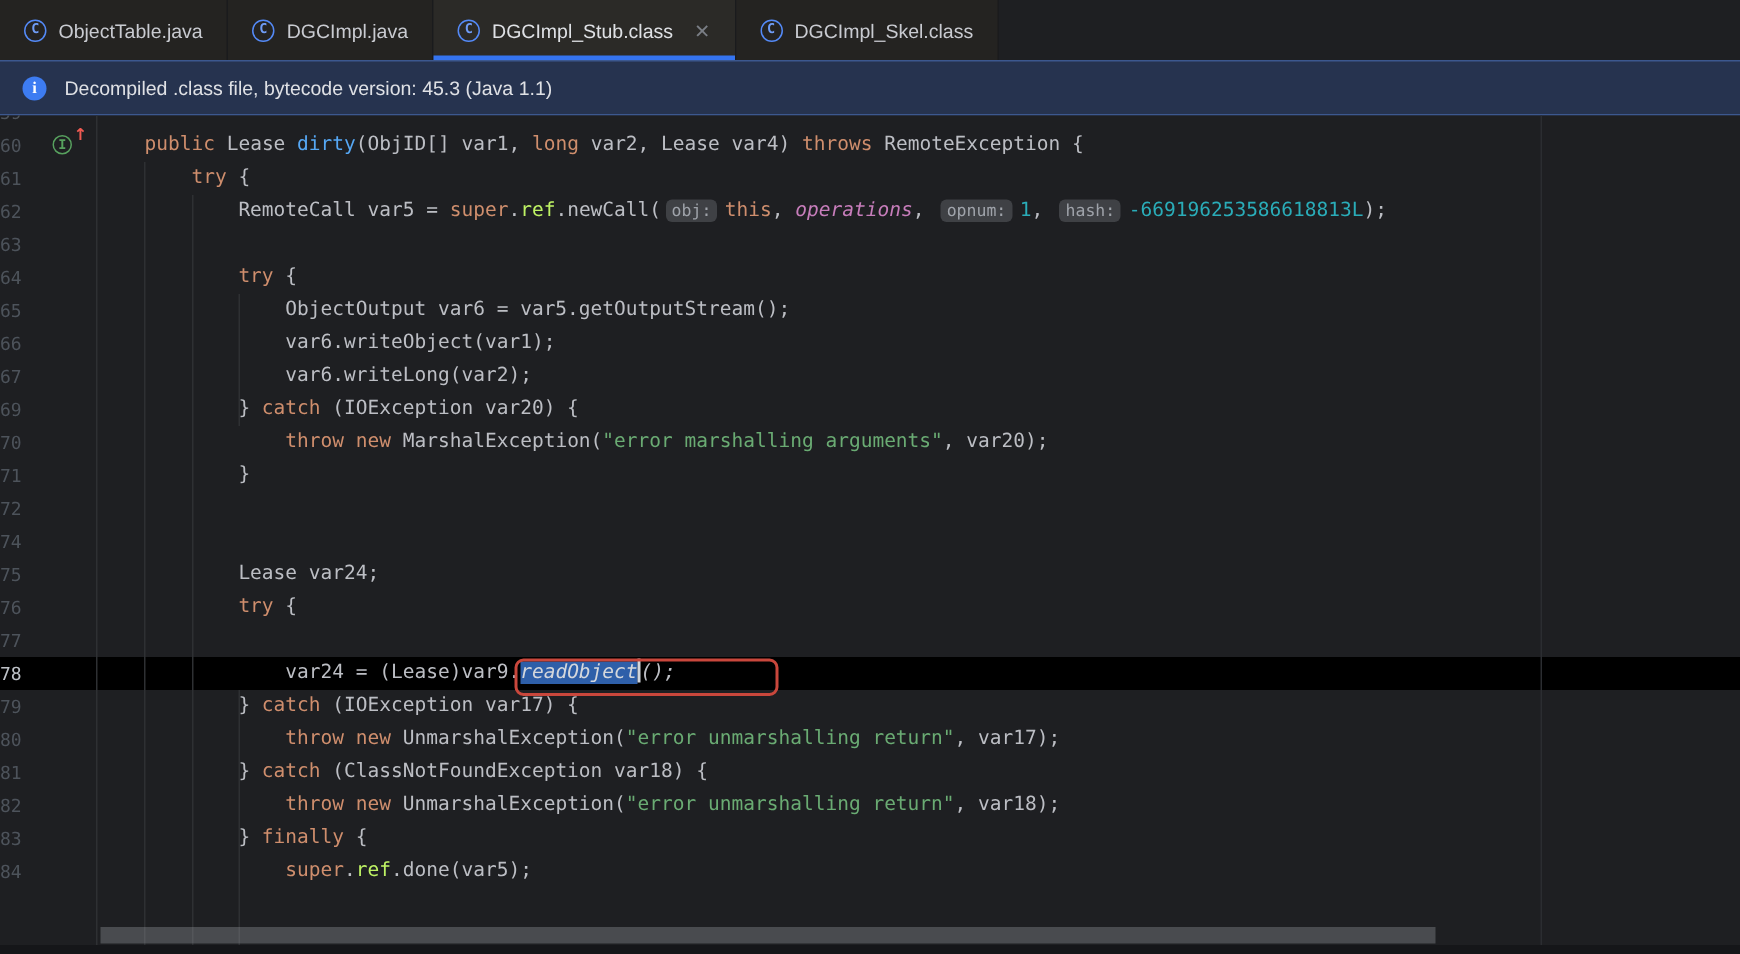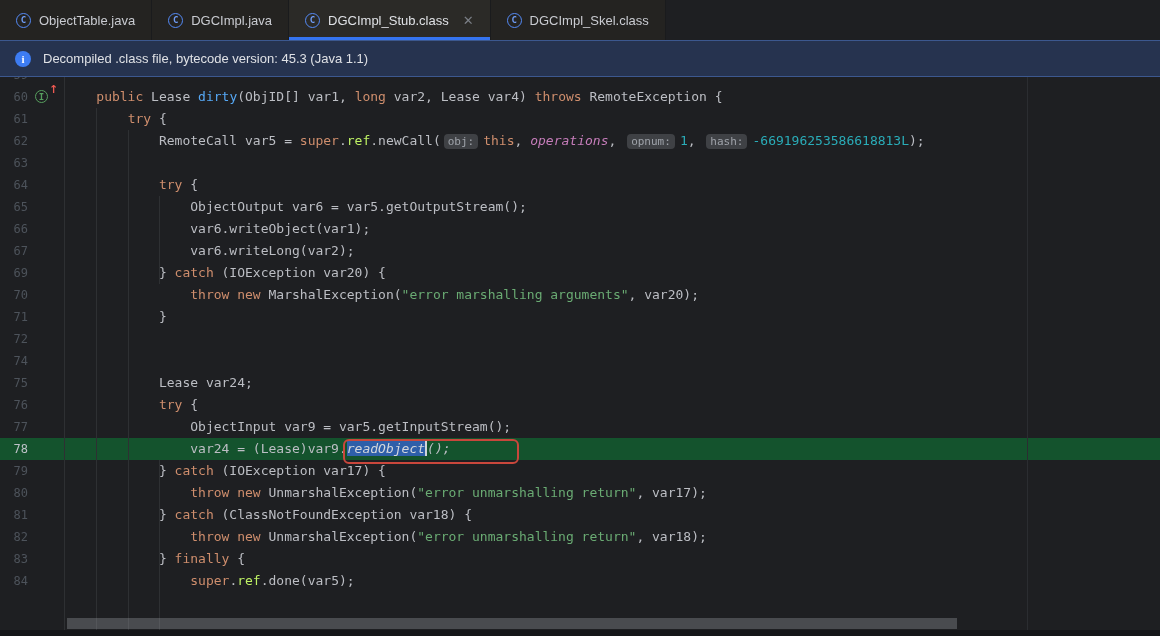--- a/index.html
+++ b/index.html
@@ -35,23 +35,23 @@
   }
   .info-icon {
     width:16px; height:16px; flex:none; border-radius:50%; background:#3d7cf2;
     color:#ffffff; font:bold 11px/16px "Liberation Serif",serif; text-align:center;
   }
 
   
   .editor { position:relative; height:559px; overflow:hidden; background:#1e1f22; }
   .code-scroll { margin-top:-13px; position:relative; }
   .row { display:flex; height:22px; align-items:stretch; }
-  .row.current { background:#14532d; }
+  .row.current { background:#000000; }
   .gutter-num {
-    width:28px; flex:none; text-align:right; color:#4d535b;
+    width:28px; flex:none; text-align:left; color:#4d535b;
     font:12px/22px "DejaVu Sans Mono",monospace; user-select:none;
   }
   .row.current .gutter-num { color:#bec2c8; }
   .gutter-slot { width:37px; flex:none; position:relative; }
   .impl-icon {
     position:absolute; left:7px; top:4px; width:13px; height:13px;
     border:1.5px solid #57a05e; border-radius:50%;
     color:#57a05e; font:bold 9px/12px "DejaVu Sans Mono",monospace; text-align:center;
   }
   .impl-arrow {
@@ -207,21 +207,20 @@
         <div class="code-text"><span>            </span><span class="s-pl">Lease var24;</span></div>
       </div>
       <div class="row">
         <div class="gutter-num">76</div>
         <div class="gutter-slot"></div>
         <div class="code-text"><span>            </span><span class="s-kw">try</span><span class="s-pl"> {</span></div>
       </div>
       <div class="row">
         <div class="gutter-num">77</div>
         <div class="gutter-slot"></div>
-        <div class="code-text"><span>                </span><span class="s-pl">ObjectInput var9 = var5.getInputStream();</span></div>
       </div>
       <div class="row current">
         <div class="gutter-num">78</div>
         <div class="gutter-slot"></div>
         <div class="code-text"><span>                </span><span class="s-pl">var24 = (Lease)var9.</span><span class="s-box"><span class="s-sel">readObject</span><span class="s-caret"></span><span class="s-pl">();</span></span></div>
       </div>
       <div class="row">
         <div class="gutter-num">79</div>
         <div class="gutter-slot"></div>
         <div class="code-text"><span>            </span><span class="s-pl">} </span><span class="s-kw">catch</span><span class="s-pl"> (IOException var17) {</span></div>

